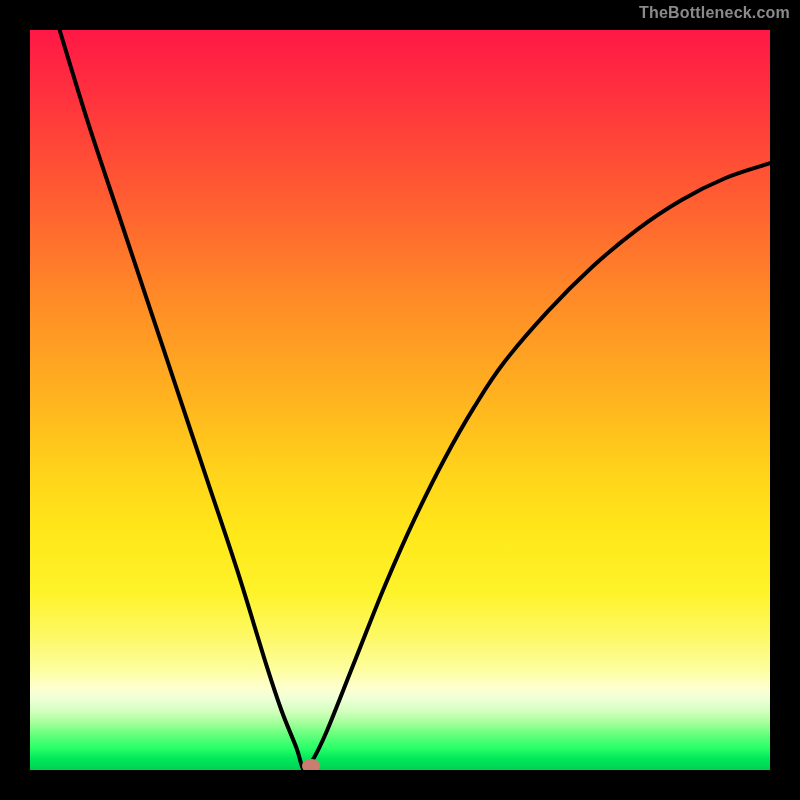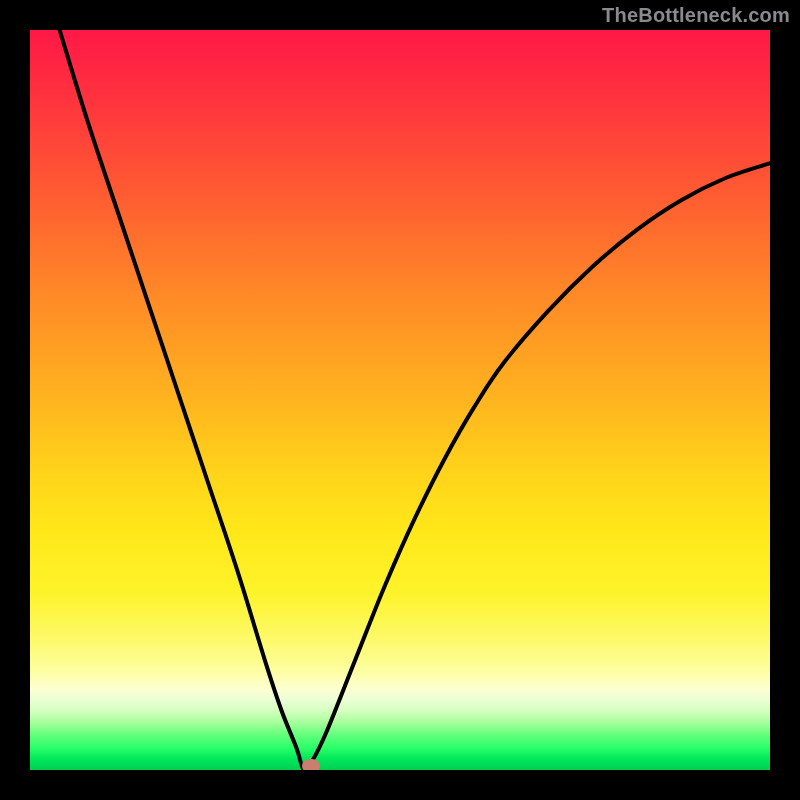--- a/index.html
+++ b/index.html
@@ -65,21 +65,21 @@
     position: absolute;
     width: 18px;
     height: 14px;
     border-radius: 8px / 7px;
     transform: translate(-50%, -50%);
   }
   .watermark {
     position: absolute;
     top: 4px;
     right: 10px;
-    font-size: 20px;
+    font-size: 16px;
     font-weight: 600;
     letter-spacing: 0.2px;
     color: #888a8c;
   }
 </style>
 </head>
 <body>
 
 <div class="frame">
 

